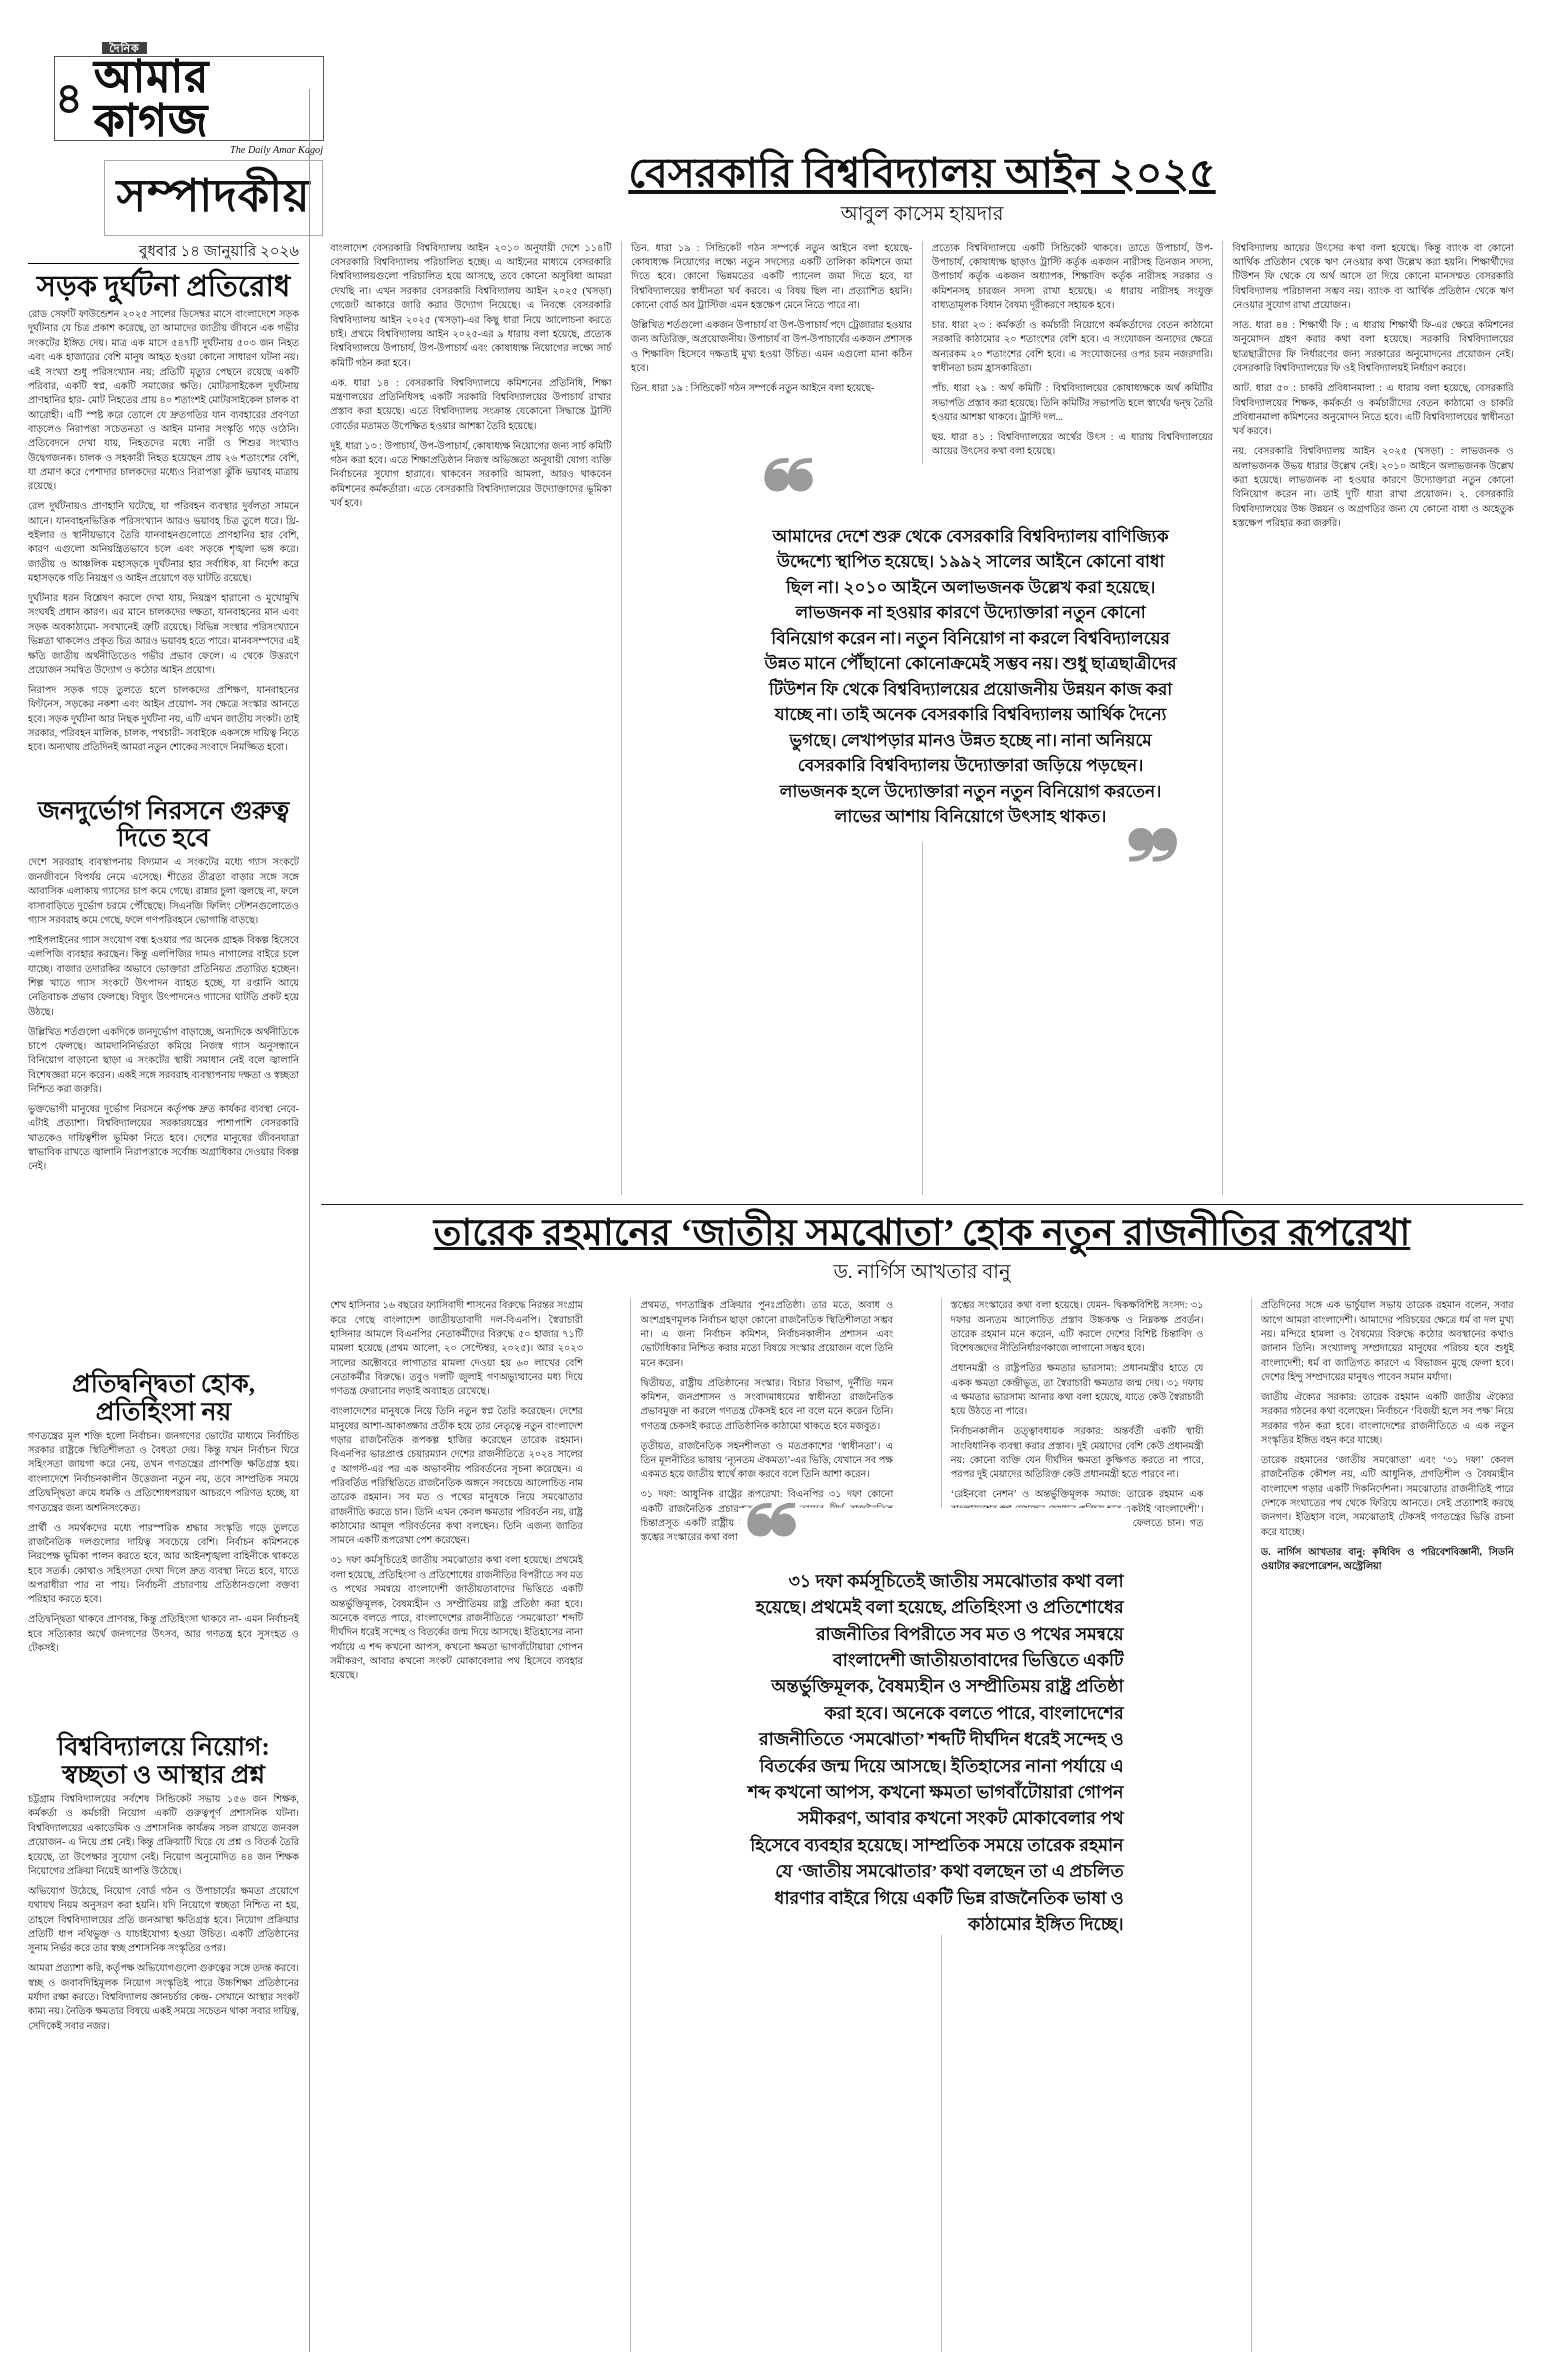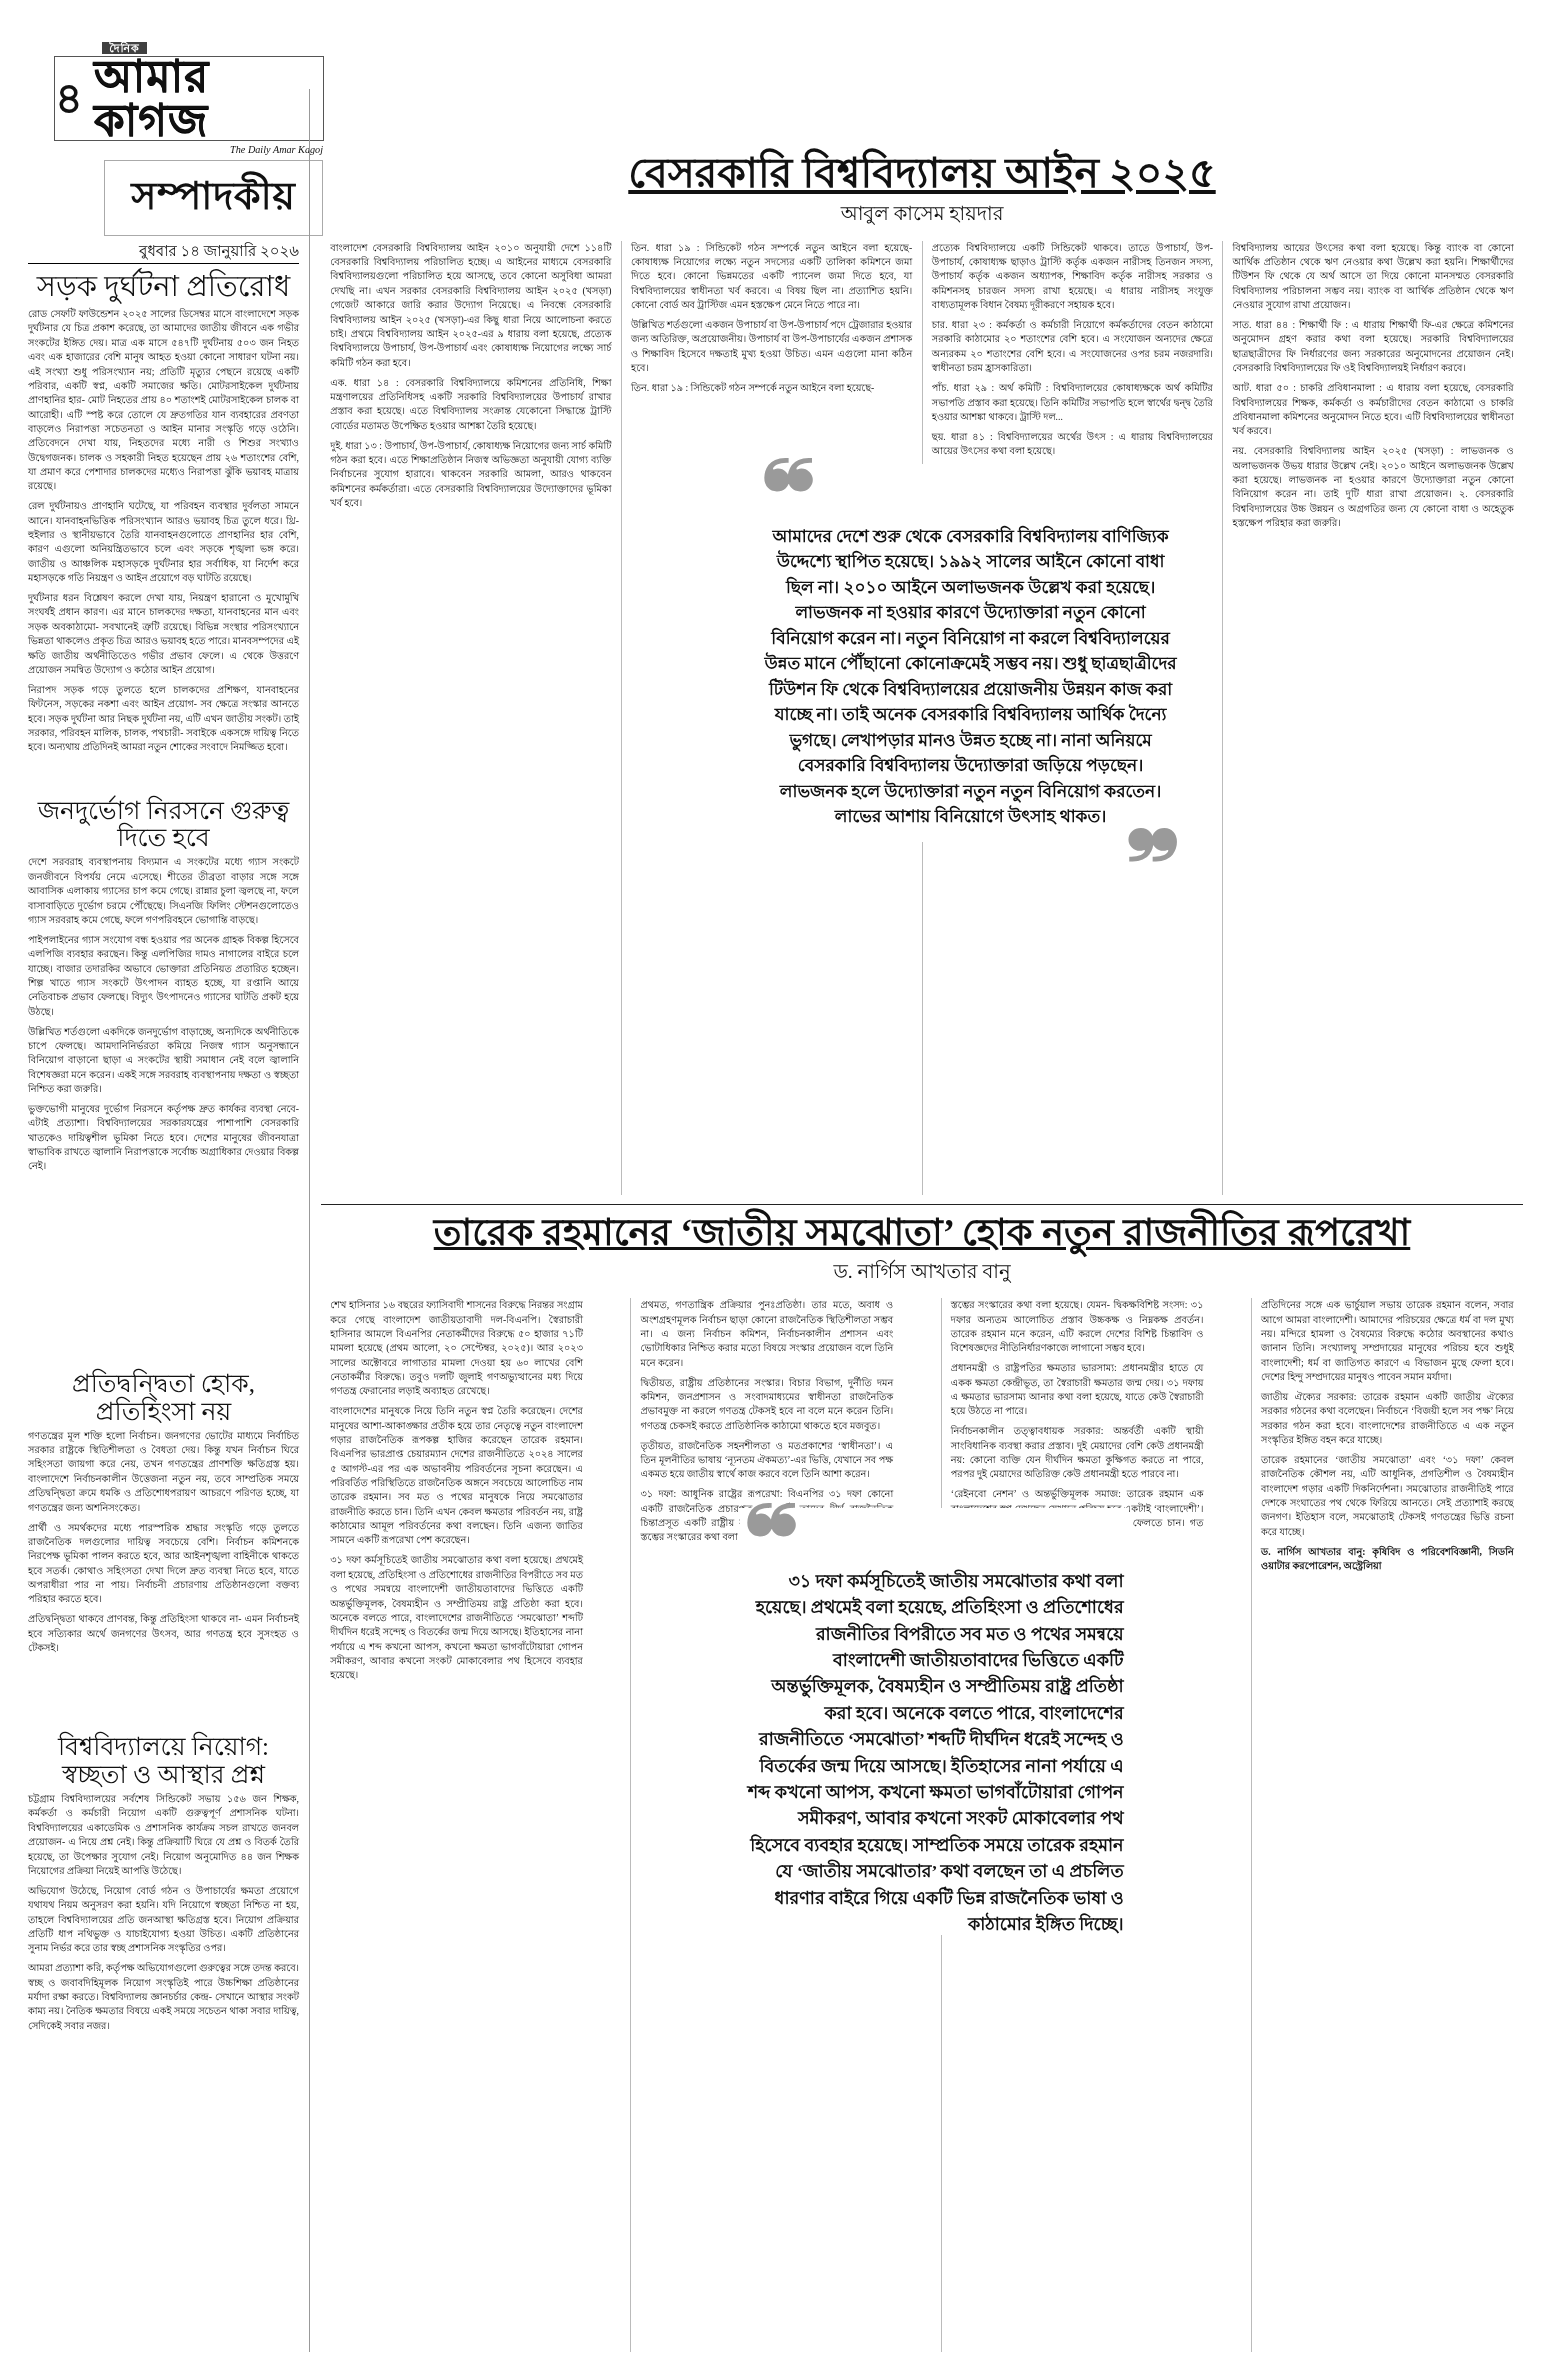--- a/index.html
+++ b/index.html
@@ -19,29 +19,29 @@
   .logo{display:flex;flex-direction:column;align-items:flex-start;line-height:1;}
   .logo .daily{background:#404040;color:#fff;font-size:11px;font-weight:bold;padding:0.9px 7.4px;letter-spacing:0.9px;margin-left:8px;}
   .logo .title{font-size:44px;font-weight:bold;letter-spacing:0.9px;margin-top:0.9px;
     text-shadow:0 0.9px 0 #000;}
   .logo .sub{font-size:10.2px;font-style:italic;align-self:flex-end;margin-top:1.9px;}
   
   .ed-head-box{
     position:absolute;left:104px;top:160px;width:217px;height:74px;
     border:0.9px solid #aaa;display:flex;align-items:center;justify-content:center;
   }
-  .ed-head{font-size:38px;font-weight:bold;letter-spacing:0.9px;}
+  .ed-head{font-size:45px;font-weight:bold;letter-spacing:0.9px;}
   .ed-date{position:absolute;left:28px;top:239px;width:271px;text-align:right;font-size:15px;}
   .left-col{
     position:absolute;left:28px;top:263px;width:271px;height:2093px;
     border-top:1.9px solid #000;padding-top:5.6px;box-sizing:border-box;
   }
   .left-col article{margin-bottom:9.3px;}
   .left-col h2{
-    margin:1.9px 0 3.7px 0;text-align:center;font-weight:normal;line-height:1.1;
+    margin:1.9px 0 3.7px 0;text-align:center;font-weight:bold;line-height:1.1;
   }
   .h2-a{font-size:29px;}
   .h2-b{font-size:25px;}
   .left-col .body p,
   .colflow p{
     margin:0 0 5.6px 0;font-size:9.7px;line-height:1.48;text-align:justify;
     text-indent:0;
   }
   .minh-a{min-height:516px;}
   .minh-b{min-height:564px;}

